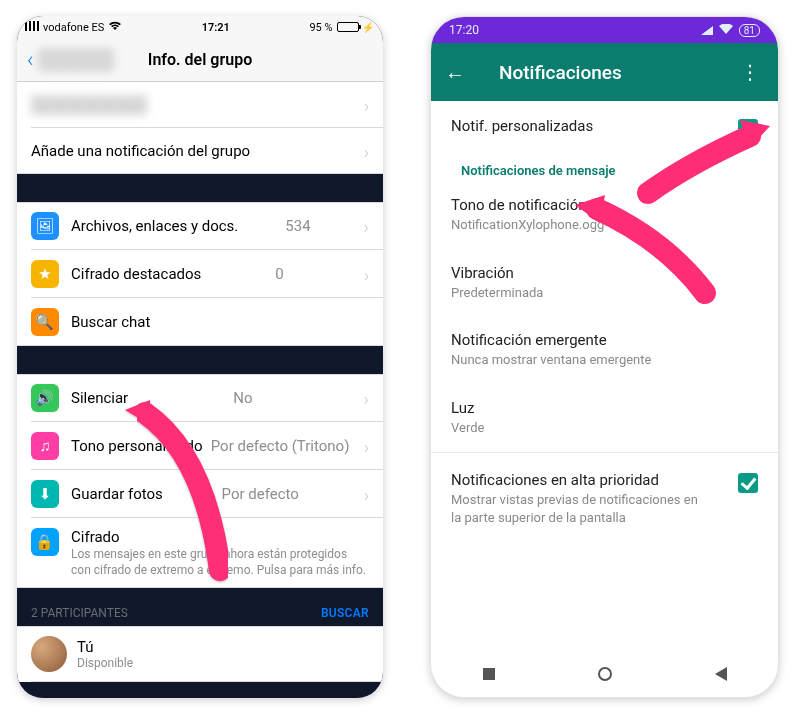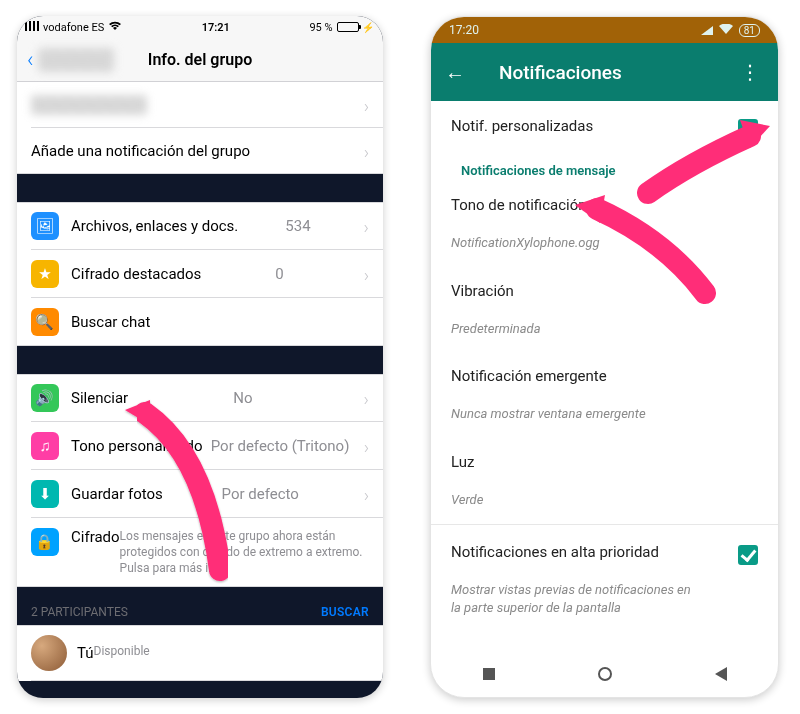--- a/index.html
+++ b/index.html
@@ -35,35 +35,35 @@
   .ios-label { font-size:15px; color:#000; }
   .ios-detail { color:#8e8e93; font-size:15px; margin-left:auto; margin-right:6px; }
   .ios-sub { font-size:12px; color:#8e8e93; line-height:1.35; }
   .gap { height: 28px; }
   .ios-icon { width:28px; height:28px; border-radius:6px; margin-right:12px; display:flex; align-items:center; justify-content:center; color:#fff; font-size:15px; flex-shrink:0;}
   .ic-blue { background:#1e90ff; } .ic-yellow { background:#f7b500; } .ic-orange { background:#ff8a00; }
   .ic-green { background:#34c759; } .ic-pink { background:#ff3ea5; } .ic-teal { background:#00b8b0; } .ic-cyan { background:#00a2ff; }
   .sec-hdr { display:flex; align-items:center; padding: 18px 14px 6px; font-size:12px; color:#6d6d72; }
   .sec-hdr .link { margin-left:auto; color:#007aff; font-weight:600; letter-spacing:.3px;}
   .avatar { width:36px; height:36px; border-radius:50%; background: radial-gradient(circle at 30% 30%, #d7a97e, #8d5b36); margin-right:10px; flex-shrink:0;}
-  .stack { display:flex; flex-direction:row; }
+  .stack { display:flex; flex-direction:column; }
   .stack .s1 { font-size:15px; } .stack .s2 { font-size:12px; color:#8e8e93; }
 
   
   .and { left: 430px; top: 16px; width: 349px; height: 682px; background:#fff; border-radius:34px; border:1px solid #e4e4e4;}
-  .and-status { height: 26px; background:#a16207; color:#dff2ee; display:flex; align-items:center; padding:12px 18px; font-size:12px; border-radius:33px 33px 0 0;gap:9px;}
+  .and-status { height: 26px; background:#6d28d9; color:#dff2ee; display:flex; align-items:center; padding:12px 18px; font-size:12px; border-radius:33px 33px 0 0;gap:9px;}
   .and-status .r { margin-left:auto; display:flex; align-items:center; gap:6px; }
   .and-bar { height:58px; background:#0a7d6e; color:#fff; display:flex; align-items:center; padding:0 8px 0 14px; }
   .and-bar .title { font-size:19px; margin-left:34px; font-weight:500;}
   .and-bar .menu { margin-left:auto; padding:0 10px; font-size:20px;}
   .and-back { font-size:20px; }
   .and-body { padding: 0; }
   .and-row { padding: 16px 20px 14px; font-size:15px; color:#222; display:flex; position:relative; }
   .and-row .col { flex:1; padding-right: 40px; }
-  .and-row .sub { font-size:13px; color:#8a8a8a; margin-top:20px; line-height:1.35;font-style:italic;}
+  .and-row .sub { font-size:13px; color:#8a8a8a; margin-top:2px; line-height:1.35;}
   .and-sec { padding: 10px 30px 2px; font-size:13px; color:#0a7d6e; font-weight:600;}
   .and-divider { height:1px; background:#e7e7e7; margin: 2px 0; }
   .and-check { width:20px; height:20px; border:2px solid #0a9b87; border-radius:3px; position:relative; background:#0a9b87; flex-shrink:0; margin-top:2px;}
   .and-check::after { content:""; position:absolute; left:4px; top:0px; width:6px; height:11px; border:solid #fff; border-width:0 3px 3px 0; transform:rotate(40deg);}
   .and-nav { position:absolute; left:0; right:0; bottom:0; height:46px; display:flex; align-items:center; justify-content:space-around; }
   .and-nav span { color:#555; font-size:16px; }
   .and-nav .sq { width:12px; height:12px; background:#555; }
   .and-nav .circ { width:14px; height:14px; border:2px solid #555; border-radius:50%; }
   .and-nav .tri { width:0;height:0; border-top:7px solid transparent; border-bottom:7px solid transparent; border-right:12px solid #555;}
   .and-batt { font-size:10px; border:1px solid #dff2ee; border-radius:6px; padding:0 4px;}

